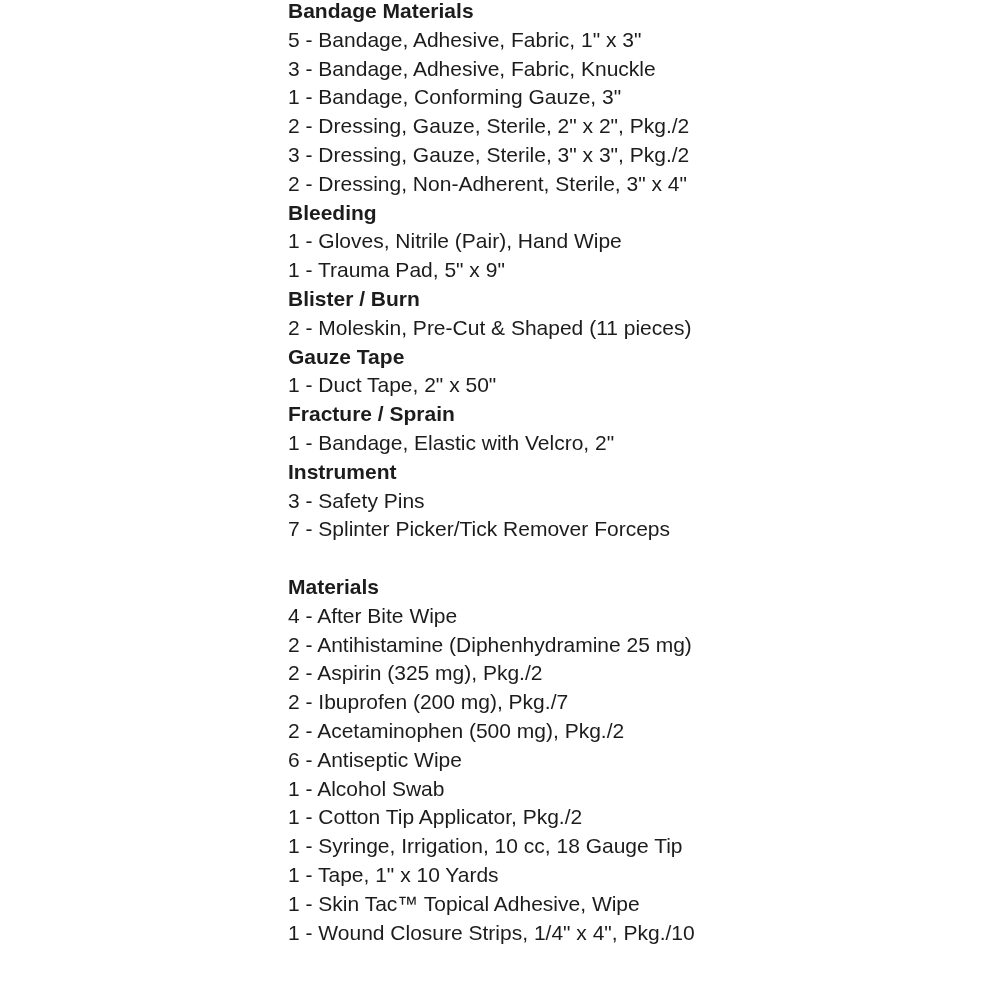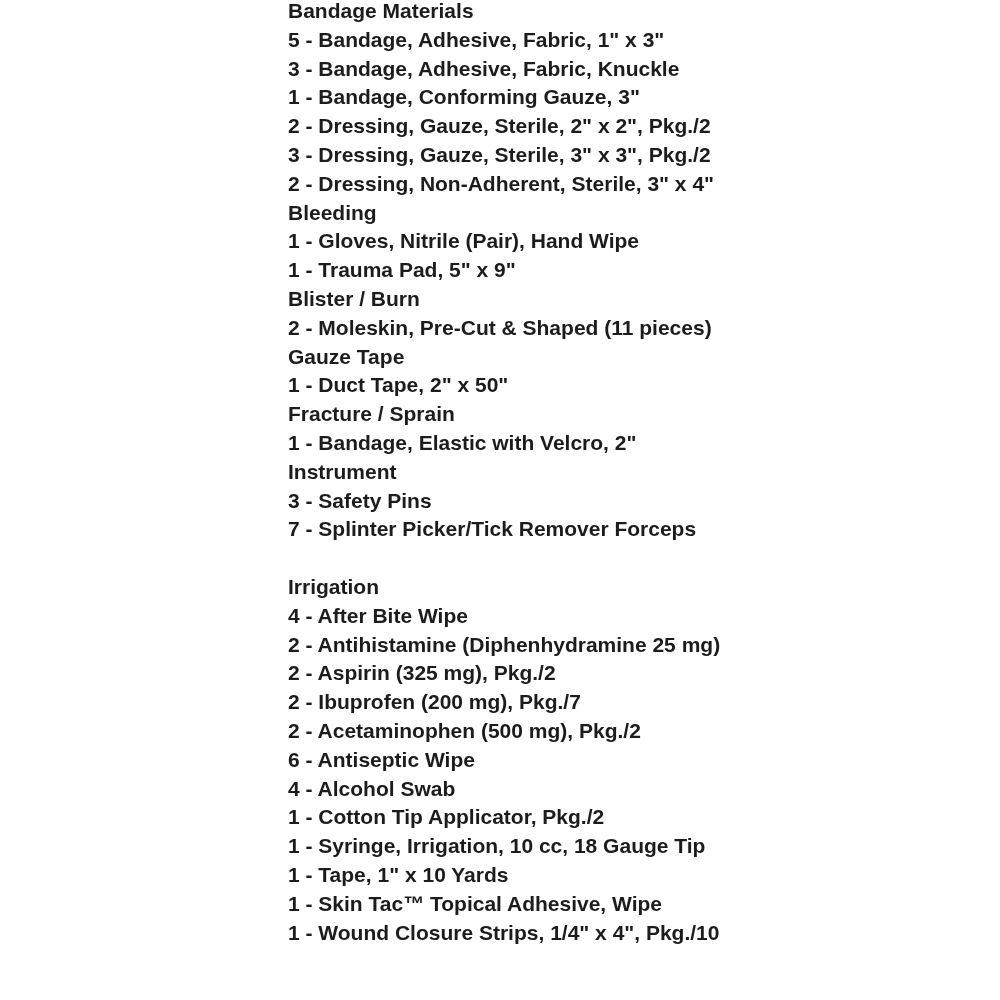--- a/index.html
+++ b/index.html
@@ -21,21 +21,21 @@
     line-height: 28.8px;
     white-space: nowrap;
   }
   .section-title {
     margin: 0;
     font-size: 21px;
     line-height: 28.8px;
     font-weight: 700;
   }
   .list-item {
-    font-weight: 700;
+    font-weight: 400;
     line-height: 28.8px;
   }
   .section-spacer {
     height: 28.8px;
   }
 </style>
 </head>
 <body>
 
 <main class="kit-list" id="list-root" style="color: rgb(28, 28, 28);">
@@ -65,29 +65,29 @@
     <h2 class="section-title">Fracture / Sprain</h2>
   <div class="list-item">1 - Bandage, Elastic with Velcro, 2"</div>
     </section>
     <section>
     <h2 class="section-title">Instrument</h2>
   <div class="list-item">3 - Safety Pins</div>
       <div class="list-item">7 - Splinter Picker/Tick Remover Forceps</div>
     </section>
     <div class="section-spacer"></div>
     <section>
-    <h2 class="section-title">Irrigation</h2>
+    <h2 class="section-title">Materials</h2>
   <div class="list-item">4 - After Bite Wipe</div>
       <div class="list-item">2 - Antihistamine (Diphenhydramine 25 mg)</div>
       <div class="list-item">2 - Aspirin (325 mg), Pkg./2</div>
       <div class="list-item">2 - Ibuprofen (200 mg), Pkg./7</div>
       <div class="list-item">2 - Acetaminophen (500 mg), Pkg./2</div>
     </section>
     <section>
   <div class="list-item">6 - Antiseptic Wipe</div>
-      <div class="list-item">4 - Alcohol Swab</div>
+      <div class="list-item">1 - Alcohol Swab</div>
       <div class="list-item">1 - Cotton Tip Applicator, Pkg./2</div>
       <div class="list-item">1 - Syringe, Irrigation, 10 cc, 18 Gauge Tip</div>
       <div class="list-item">1 - Tape, 1" x 10 Yards</div>
       <div class="list-item">1 - Skin Tac™ Topical Adhesive, Wipe</div>
       <div class="list-item">1 - Wound Closure Strips, 1/4" x 4", Pkg./10</div>
     </section>
   </main>
 
 </body></html>

